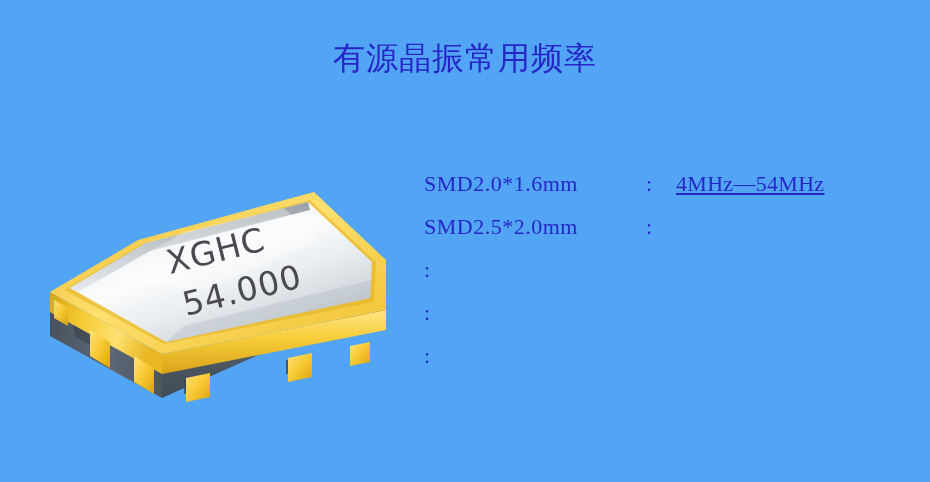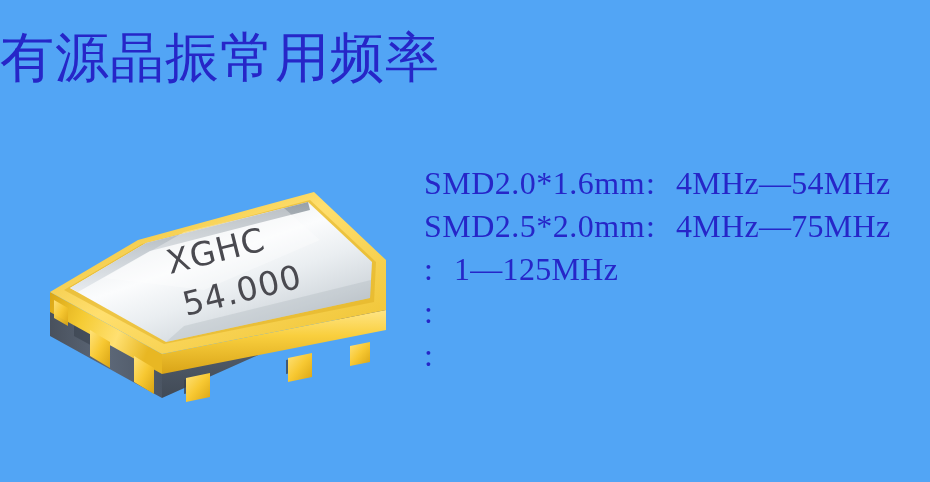--- a/index.html
+++ b/index.html
@@ -21,58 +21,60 @@
     height: 482px;
     background: #52a5f5;
   }
 
   
   #page-title {
     position: absolute;
     left: 0;
     top: 30px;
     width: 930px;
+    text-align: center;
     font-family: "DejaVu Serif", "Liberation Serif", serif;
-    font-size: 54px;
+    font-size: 32px;
     line-height: 56px;
     letter-spacing: 1px;
     color: #2626c8;
     white-space: nowrap;
   }
 
   
   #spec-list {
     position: absolute;
     left: 424px;
     top: 162px;
     width: 480px;
   }
   .spec-row {
     display: flex;
     align-items: baseline;
     height: 43px;
     color: #2626c8;
     font-family: "Liberation Serif", serif;
-    font-size: 32px;
+    font-size: 22px;
     line-height: 43px;
     white-space: nowrap;
   }
   .spec-size {
     width: 222px;
     flex: 0 0 222px;
     letter-spacing: 0.5px;
   }
   .spec-colon {
     width: 30px;
     flex: 0 0 30px;
     text-align: left;
   }
   .spec-range {
     flex: 1 1 auto;
     letter-spacing: 0.3px;
+    text-decoration: underline;
   }
 
   
   #crystal {
     position: absolute;
     left: 34px;
     top: 140px;
     width: 380px;
     height: 265px;
   }
@@ -202,25 +204,23 @@
 
   <div id="spec-list">
     <div class="spec-row">
       <span class="spec-size">SMD2.0*1.6mm</span>
       <span class="spec-colon">:</span>
       <span class="spec-range">4MHz—54MHz</span>
     </div>
     <div class="spec-row">
       <span class="spec-size">SMD2.5*2.0mm</span>
       <span class="spec-colon">:</span>
-      <span class="spec-range">4MHz—75MHz</span>
-    </div>
-    <div class="spec-row">
-      <span class="spec-colon">:</span>
-      <span class="spec-range">1—125MHz</span>
+    </div>
+    <div class="spec-row">
+      <span class="spec-colon">:</span>
     </div>
     <div class="spec-row">
       <span class="spec-colon">:</span>
     </div>
     <div class="spec-row">
       <span class="spec-colon">:</span>
     </div>
   </div>
 
 </div>

